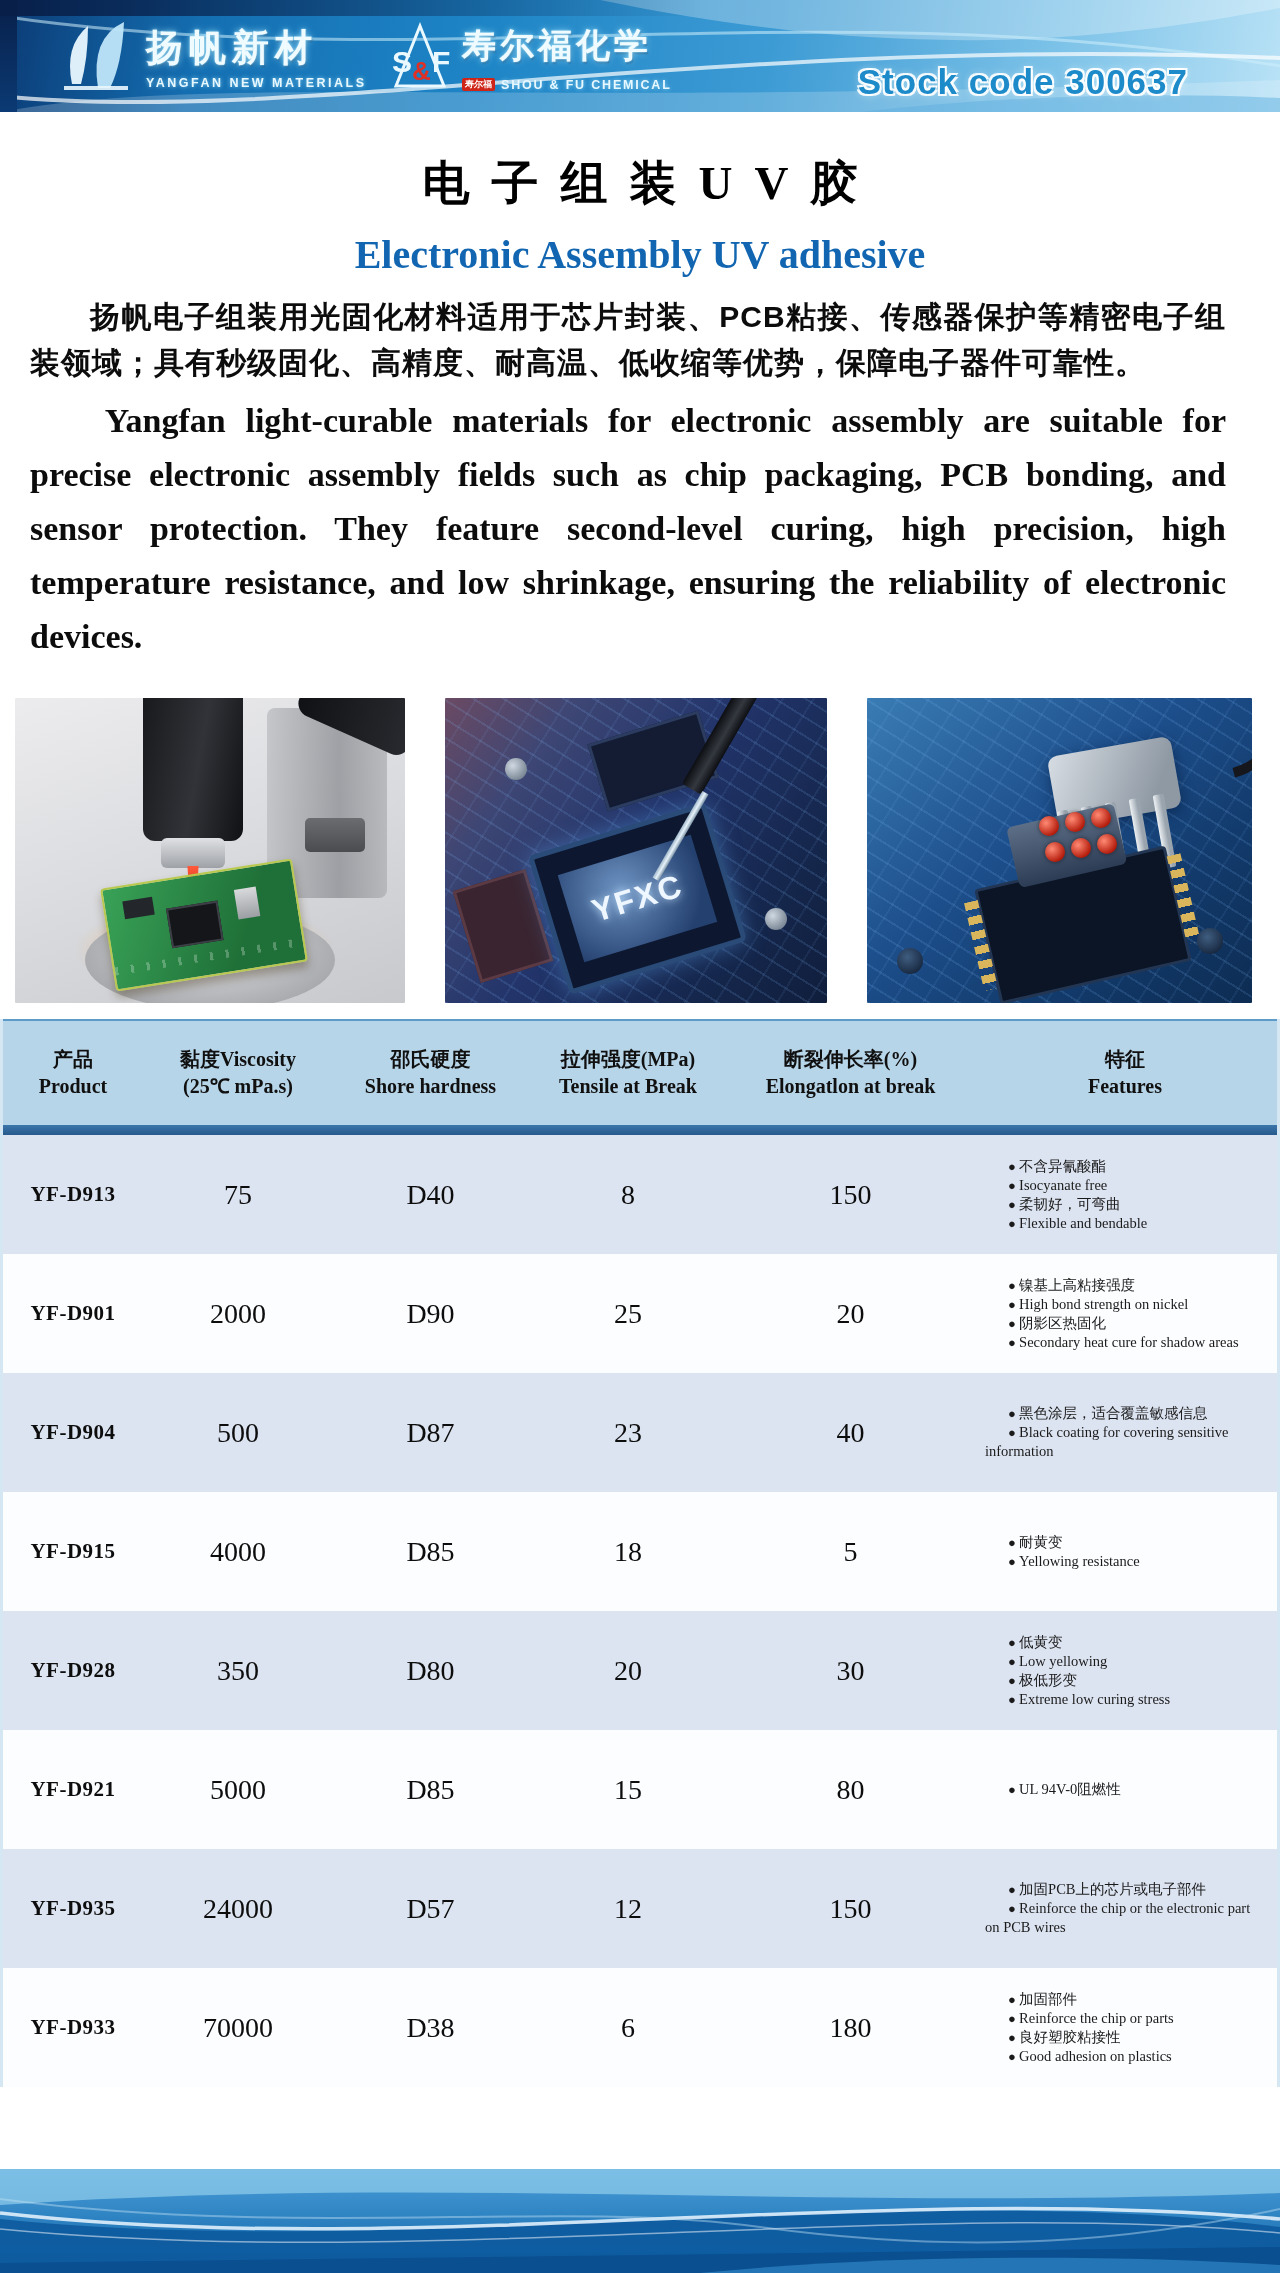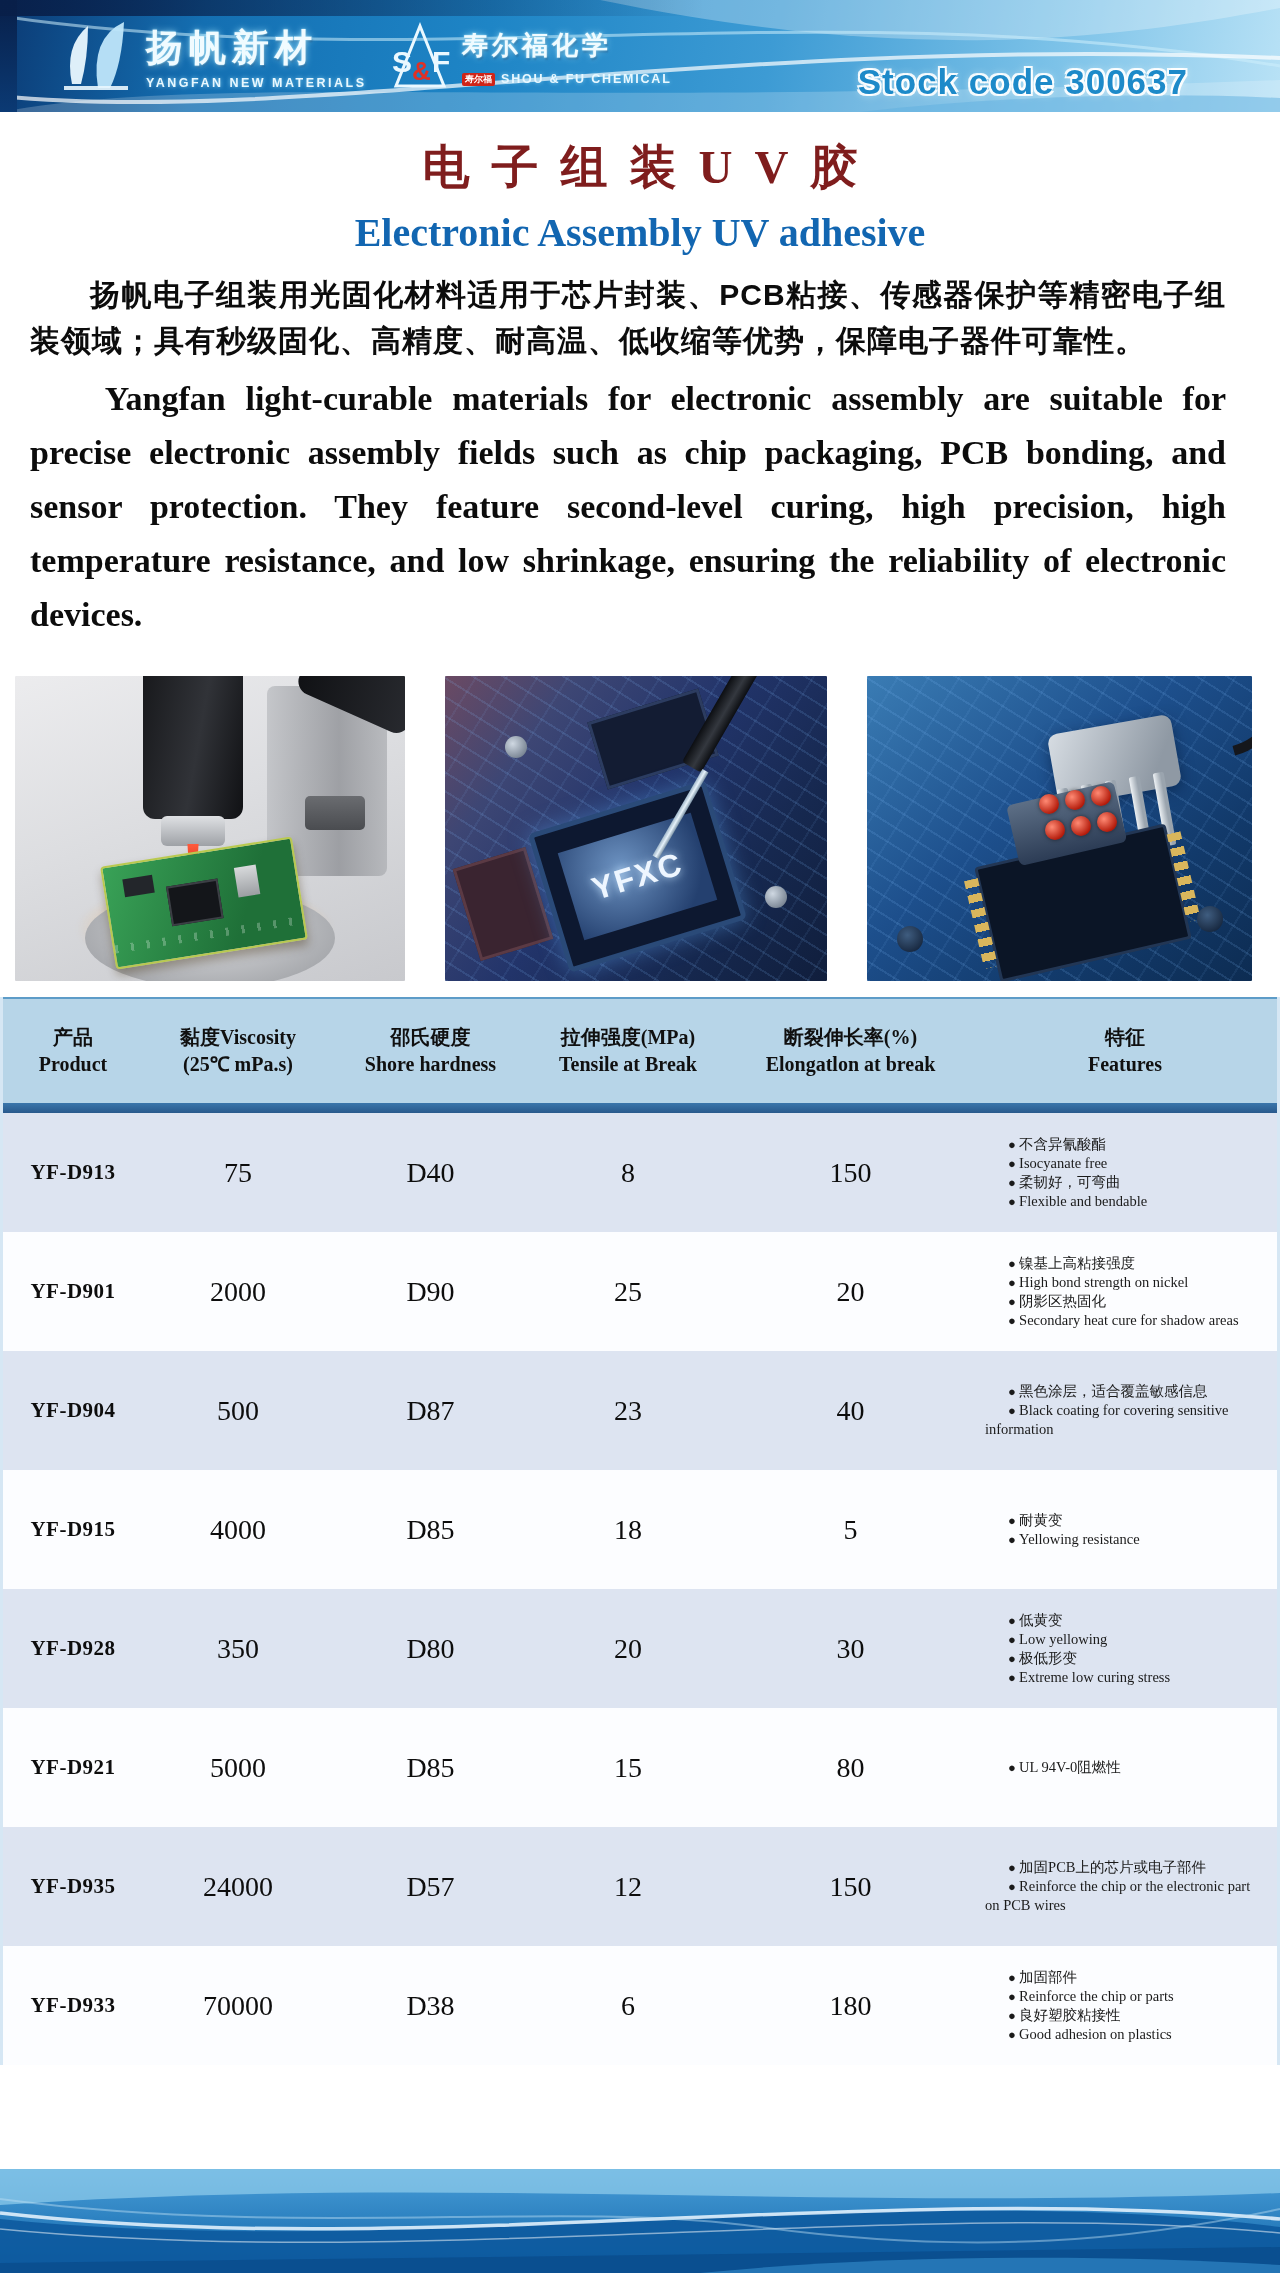--- a/index.html
+++ b/index.html
@@ -11,32 +11,32 @@
     background:linear-gradient(100deg,#0b3a74 0%,#146fb2 16%,#1e85c6 38%,#3d9bd4 60%,#7cc2e8 82%,#b9e2f6 100%);}
   .banner svg.curves{position:absolute;inset:0;}
   .edge-left{position:absolute;left:0;top:0;width:17px;height:112px;background:linear-gradient(180deg,#081f49,#0b3a74);}
   .edge-top{position:absolute;left:0;top:0;width:55%;height:16px;background:linear-gradient(90deg,rgba(8,31,73,.95),rgba(8,31,73,0));}
   .logo1{position:absolute;left:58px;top:20px;display:flex;align-items:center;gap:14px;}
   .logo1-text .cn{font-family:"Liberation Sans",sans-serif;font-weight:bold;font-size:37px;letter-spacing:6px;color:#f0fbff;
       text-shadow:0 0 2px #aee6fb,0 0 7px rgba(150,220,248,.95),1px 2px 2px rgba(9,57,105,.55);}
   .logo1-text .en{font-family:"Liberation Sans",sans-serif;font-weight:bold;font-size:12.5px;letter-spacing:2.5px;color:#e8f8ff;margin-top:3px;
       text-shadow:0 0 4px rgba(150,220,248,.9);}
   .logo2{position:absolute;left:388px;top:22px;display:flex;align-items:center;gap:10px;}
-  .logo2-text .cn{font-family:Liberation Mono, monospace;font-weight:bold;font-size:26px;letter-spacing:4px;color:#f0fbff;
+  .logo2-text .cn{font-family:Liberation Mono, monospace;font-weight:bold;font-size:34px;letter-spacing:4px;color:#f0fbff;
       text-shadow:0 0 2px #aee6fb,0 0 7px rgba(150,220,248,.95),1px 2px 2px rgba(9,57,105,.55);}
   .logo2-sub{display:flex;align-items:center;gap:6px;margin-top:9px;}
   .seal{font-family:"Liberation Sans",sans-serif;font-size:9px;line-height:13px;color:#fff;background:#cf2418;border-radius:2px;padding:0 3px;font-weight:bold;}
   .logo2-text .en{font-family:"Liberation Sans",sans-serif;font-weight:bold;font-size:12.5px;letter-spacing:1.8px;color:#e8f8ff;
       text-shadow:0 0 4px rgba(150,220,248,.9);}
   .stock{position:absolute;right:92px;top:62px;font-family:"Liberation Sans",sans-serif;font-weight:bold;font-size:35px;letter-spacing:1px;color:#1d8ac9;
       text-shadow:-2px -2px 0 rgba(255,255,255,.9),2px -2px 0 rgba(255,255,255,.9),-2px 2px 0 rgba(255,255,255,.9),2px 2px 0 rgba(255,255,255,.9),0 0 10px rgba(230,250,255,.8);}
 
   
   .titles{text-align:center;padding-top:24px;}
-  .title-cn{margin:0;color:#7f1d1d;font-size:47px;font-weight:bold;letter-spacing:22px;text-indent:22px;font-family:"Liberation Serif",serif;}
+  .title-cn{margin:16px;color:#000000;font-size:47px;font-weight:bold;letter-spacing:22px;text-indent:22px;font-family:"Liberation Serif",serif;}
   .title-en{margin:10px 8px 0;color:#1266b1;font-size:40px;font-weight:bold;font-family:"Liberation Serif",serif;}
 
   
   .intro{padding:16px 54px 0 30px;}
   .intro p{margin:0;text-align:justify;color:#0c0c0c;}
   .intro .cn{font-family:"Liberation Sans","DejaVu Sans",sans-serif;font-weight:600;font-size:30px;line-height:46px;text-indent:2em;letter-spacing:1px;margin-bottom:8px;}
   .intro .en{font-family:"Liberation Serif",serif;font-weight:bold;font-size:34px;line-height:54px;text-indent:2.2em;word-spacing:2px;}
 
   
   .photos{display:flex;margin:34px 28px 0 15px;gap:40px;}

